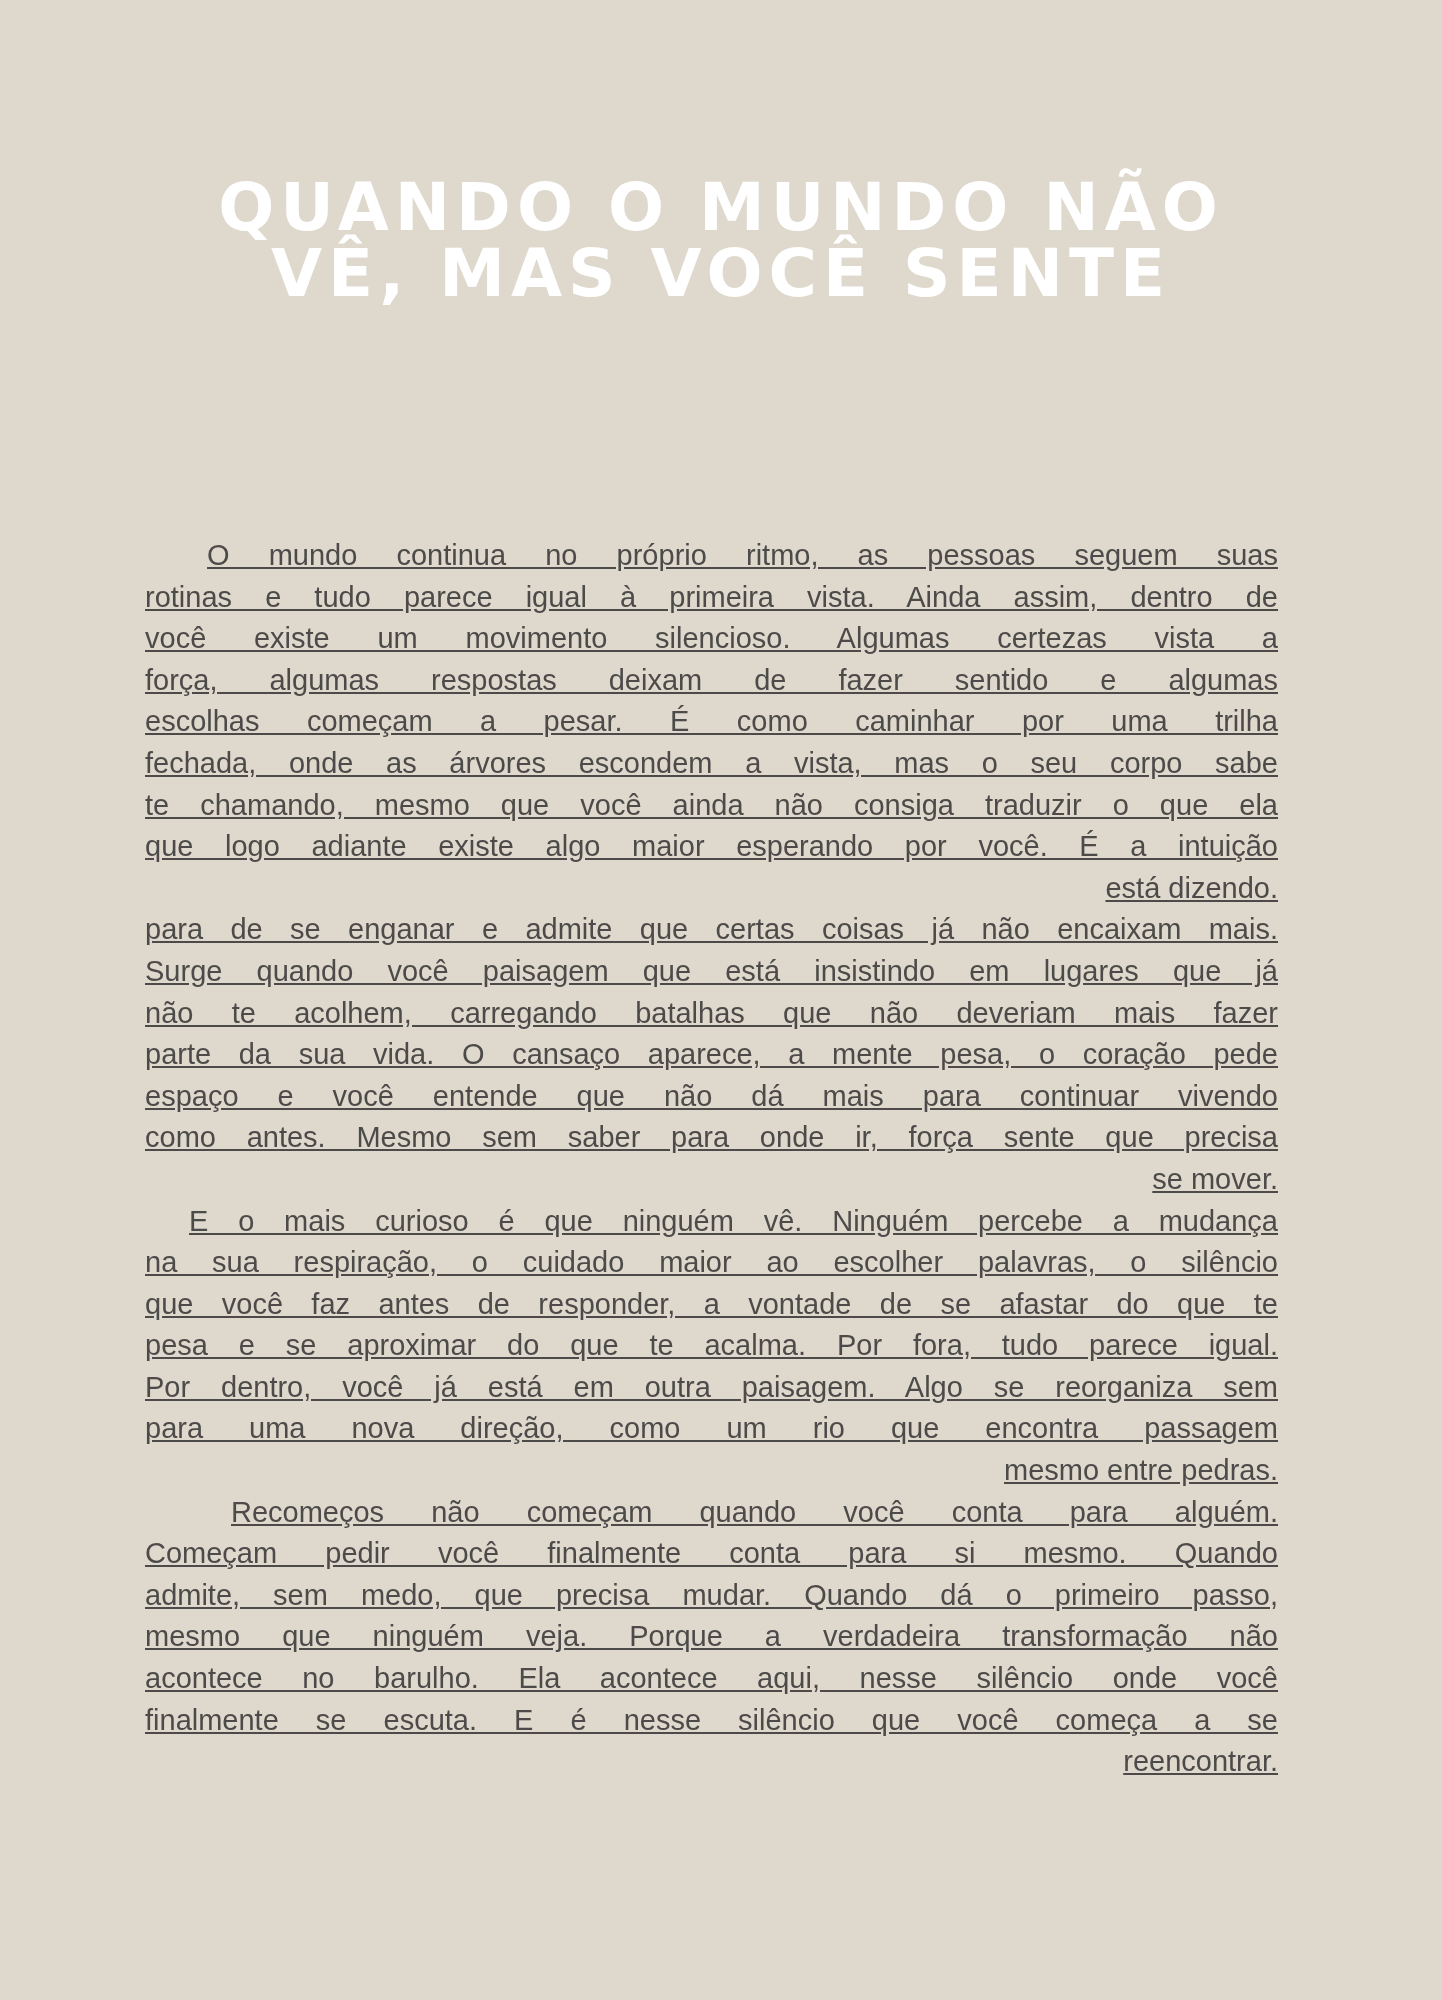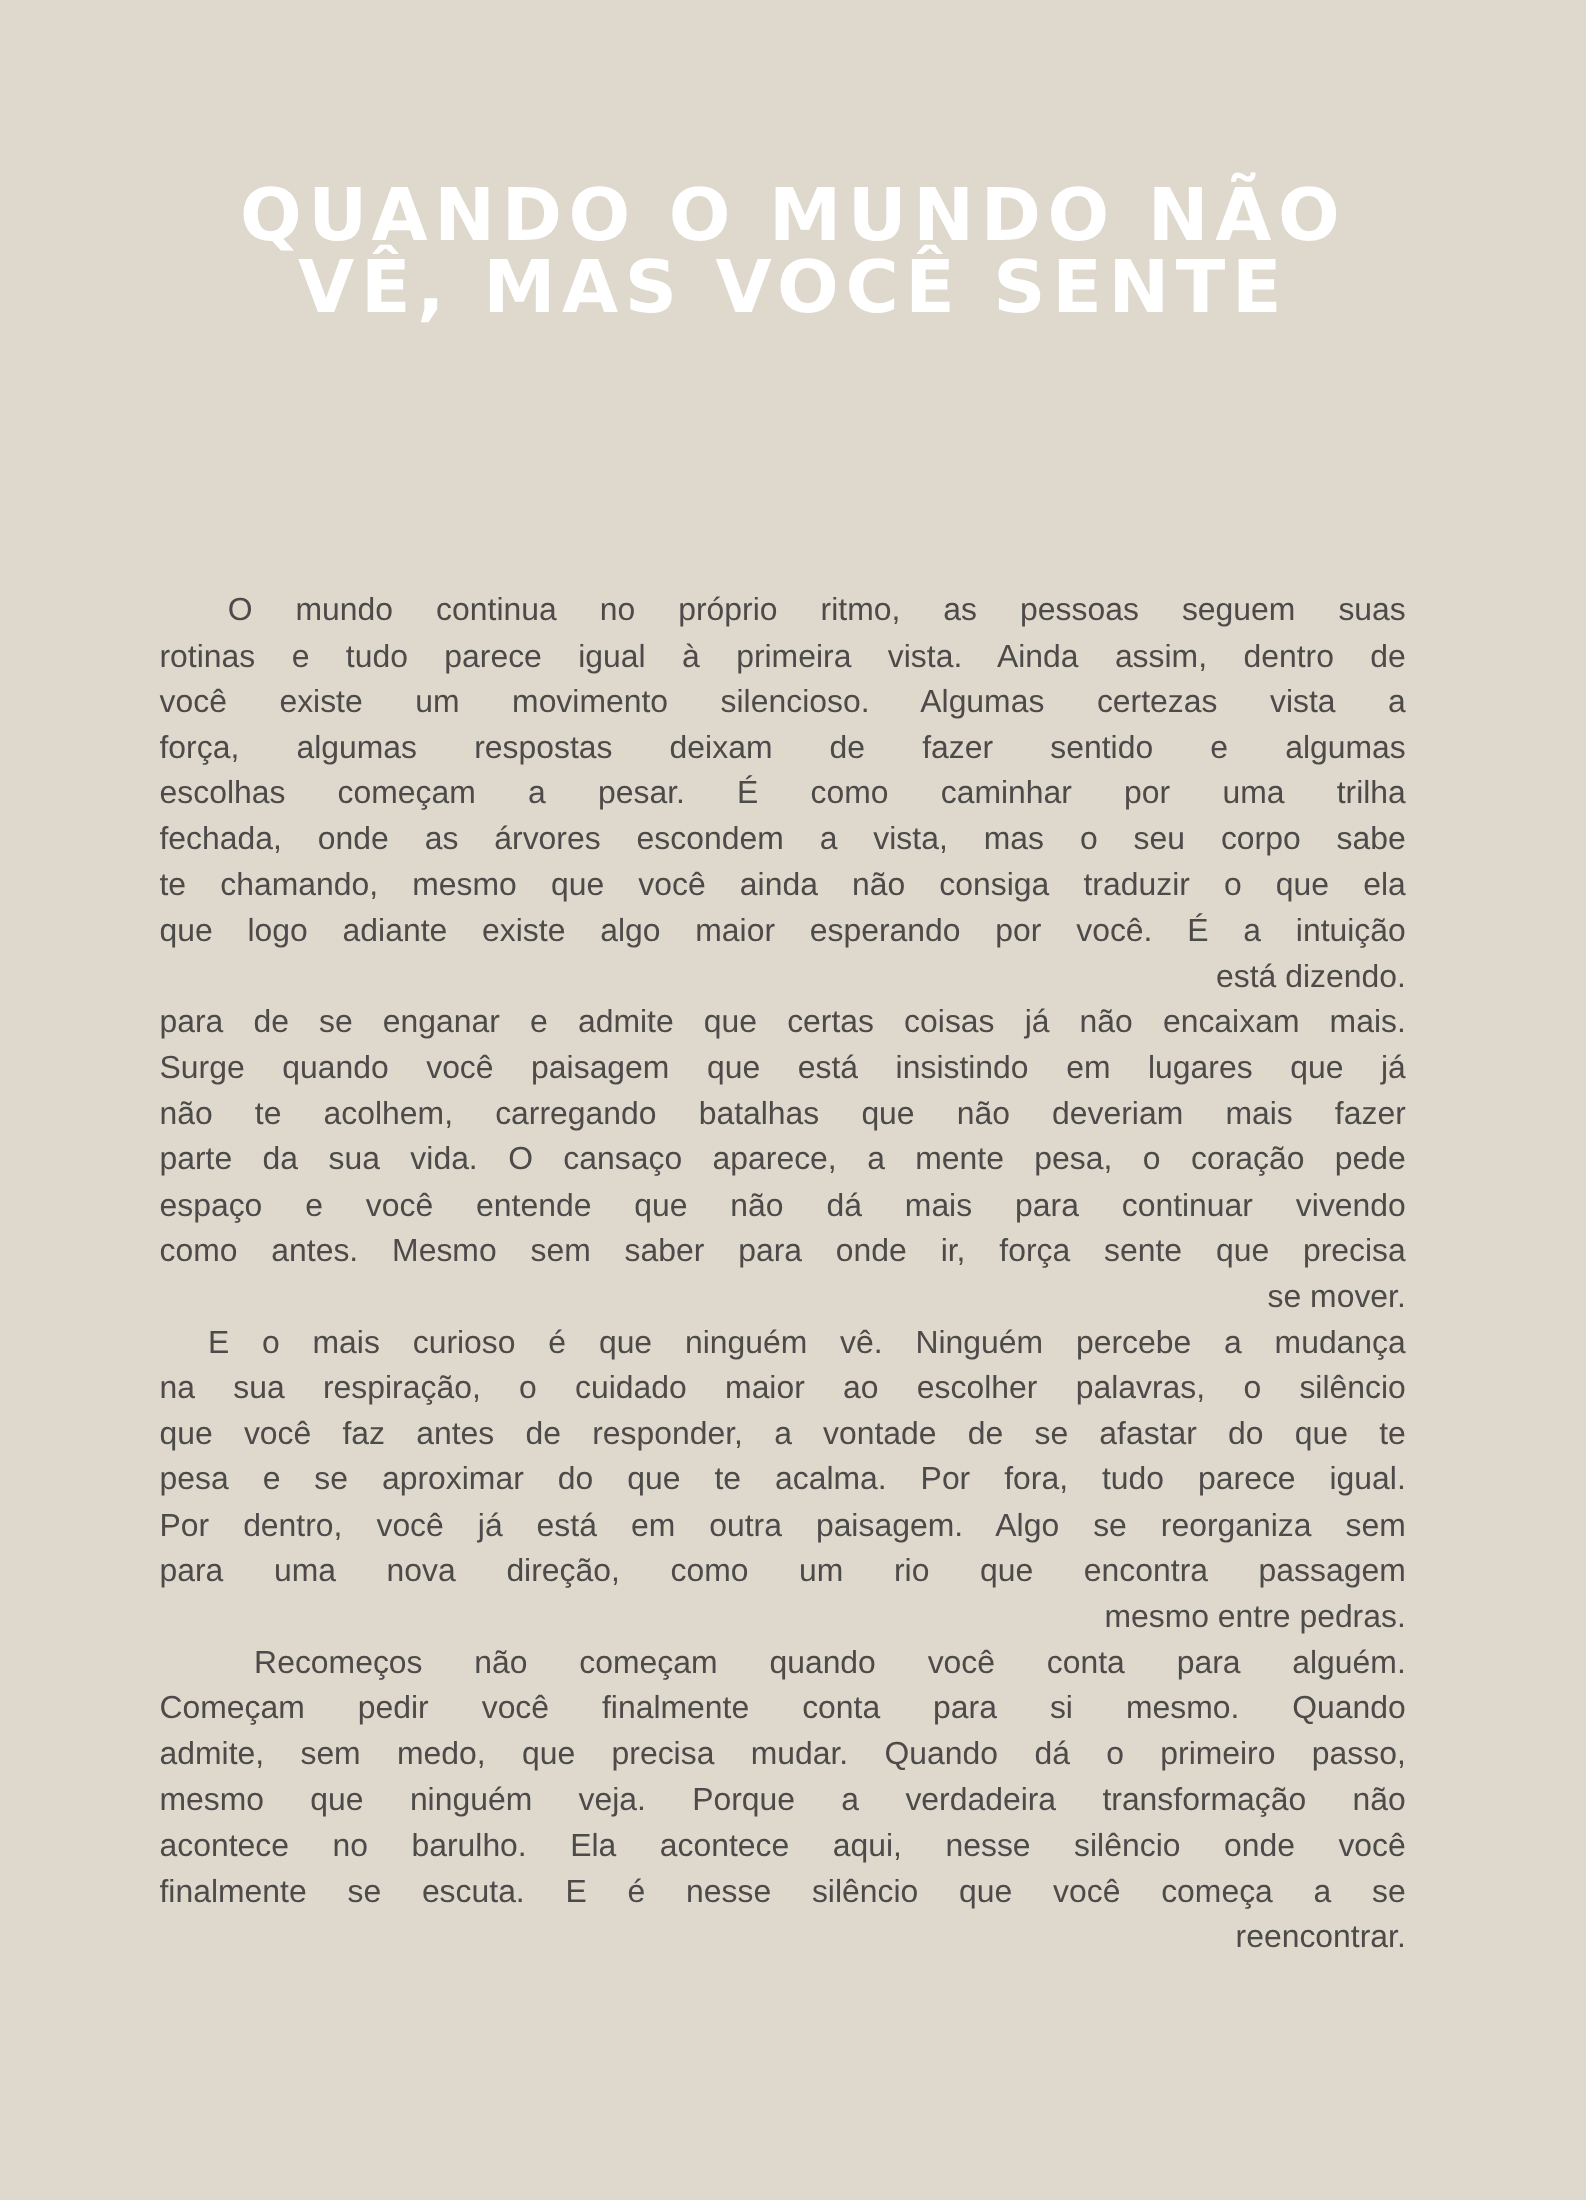--- a/index.html
+++ b/index.html
@@ -5,21 +5,21 @@
   html, body { margin: 0; padding: 0; }
   body {
     width: 1442px; height: 2000px;
     background: #ded8cd;
     position: relative;
     overflow: hidden;
     font-family: "DejaVu Sans", sans-serif;
   }
   .title {
     position: absolute;
-    left: 0; top: 163px;
+    left: 0; top: 175px;
     width: 1442px;
     text-align: center;
     color: #ffffff;
     font-family: "DejaVu Sans", sans-serif;
     font-weight: bold;
     font-size: 66px;
     line-height: 66px;
     letter-spacing: 6px;
   }
   .title .tline { display: block; }
@@ -29,20 +29,21 @@
     width: 1133px;
     color: #4d4b49;
     font-family: "Liberation Sans", sans-serif;
     font-size: 29px;
   }
   .line {
     height: 41.6px;
     line-height: 41.6px;
     white-space: nowrap;
     overflow: visible;
+    text-decoration: underline;
   }
   .line.j {
     text-align: justify;
     text-align-last: justify;
     white-space: normal;
     overflow: hidden;
   }
   .line.l { text-align: right; }
 </style>
 </head>

